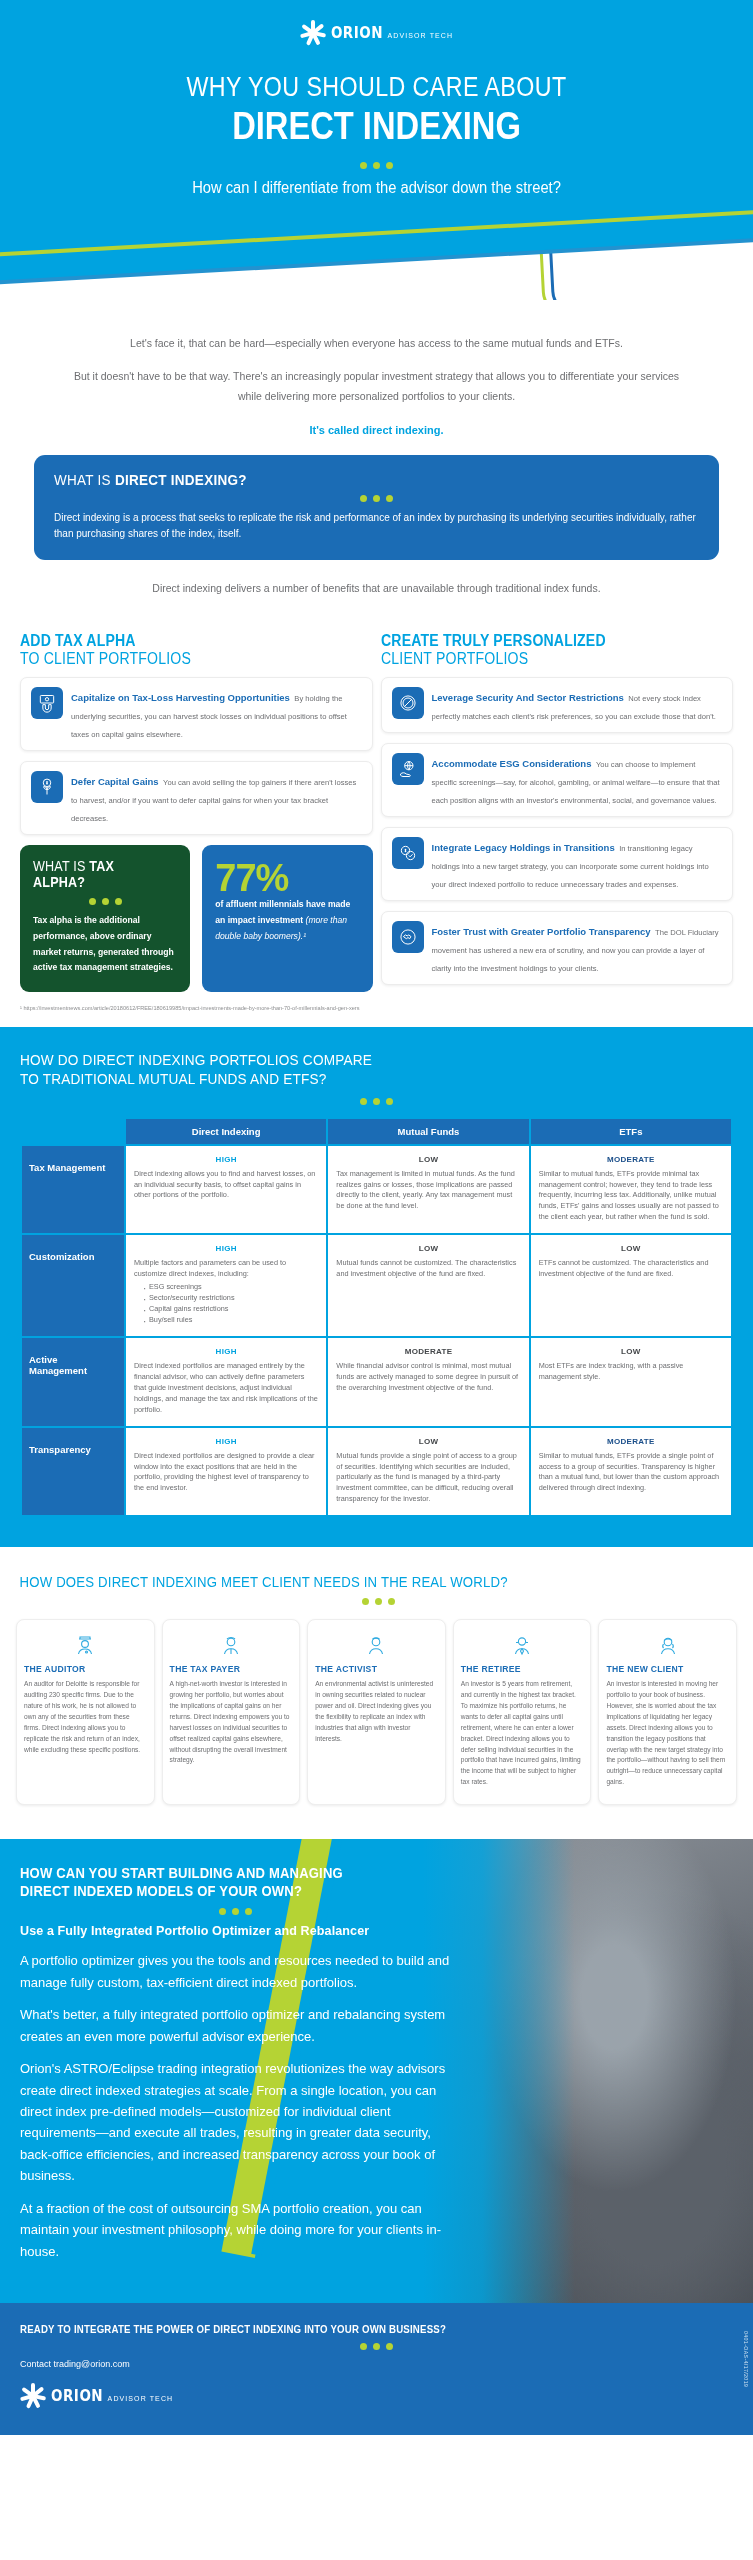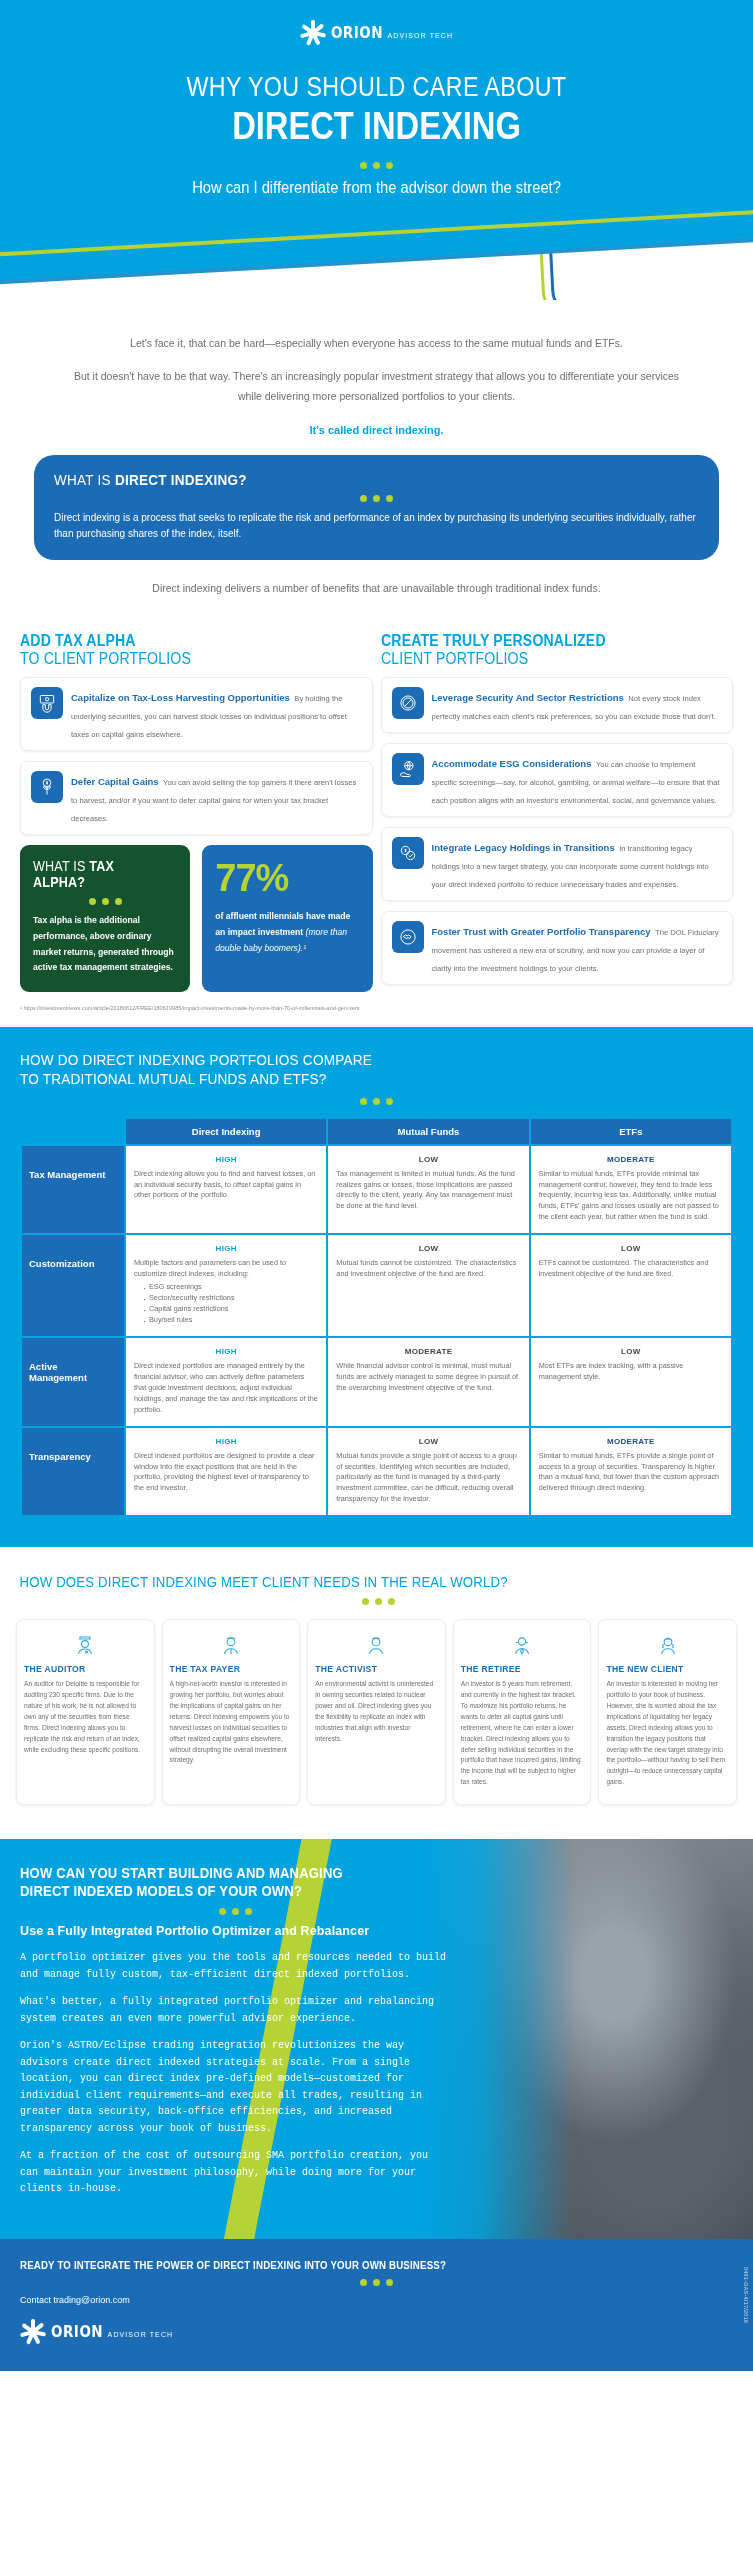--- a/index.html
+++ b/index.html
@@ -136,21 +136,21 @@
   .intro .cta{
     color:#00a3e0;
     font-weight:bold;
     font-size:11px;
   }
 
   
   .defbox{
     margin:12px 34px 0;
     background:#1b6cb5;
-    border-radius:20px;
+    border-radius:11px;
     padding:16px 20px 18px;
     color:#fff;
     position:relative;
     z-index:3;
   }
   .defbox h3{
     font-size:15px;
     font-weight:normal;
     letter-spacing:.3px;
     transform:scaleX(.9);
@@ -242,21 +242,21 @@
   }
   .tbox h5 b{font-weight:bold;}
   .tbox .dots{margin:7px 0 8px;}
   .tbox p{font-size:8.6px;line-height:1.85;font-weight:bold;}
   .pct{
     color:#b5d334;
     font-size:38px;
     font-weight:bold;
     line-height:1;
     letter-spacing:-1px;
-    margin-bottom:12px;
+    margin-bottom:0;
   }
   .tbox .stat{font-size:8.6px;line-height:1.85;font-weight:bold;}
   .tbox .stat em{font-weight:normal;font-style:italic;}
 
   .footnote{
     font-size:5.6px;
     color:#8d8e90;
     padding:10px 20px 16px;
     position:relative;z-index:3;
   }
@@ -291,21 +291,21 @@
     font-weight:bold;
     padding:7px 4px;
     text-align:center;
     border-radius:0;
   }
   td.rowlabel{
     background:#1b6cb5;
     color:#fff;
     font-size:9.5px;
     font-weight:bold;
-    padding:23px 7px;
+    padding:16px 7px;
     line-height:1.2;
     width:102px;
   }
   td.cell{
     background:#fff;
     color:#6d6e71;
     font-size:7.3px;
     line-height:1.5;
     padding:8px 8px 10px;
   }
@@ -416,21 +416,21 @@
   }
   .cta-inner .dots{margin:8px 0 8px;}
   .cta-inner h4{
     font-size:13.5px;
     font-weight:bold;
     letter-spacing:.1px;
     margin-bottom:12px;
     transform:scaleX(.93);
     transform-origin:left;
   }
-  .cta-inner p{font-size:10px;line-height:1.65;margin-bottom:11px;font-family:Liberation Mono, monospace;}
+  .cta-inner p{font-size:13px;line-height:1.65;margin-bottom:11px;}
 
   
   footer{
     background:#1b6cb5;
     color:#fff;
     padding:20px 20px 22px;
     position:relative;
   }
   footer h5{
     font-size:10.5px;

